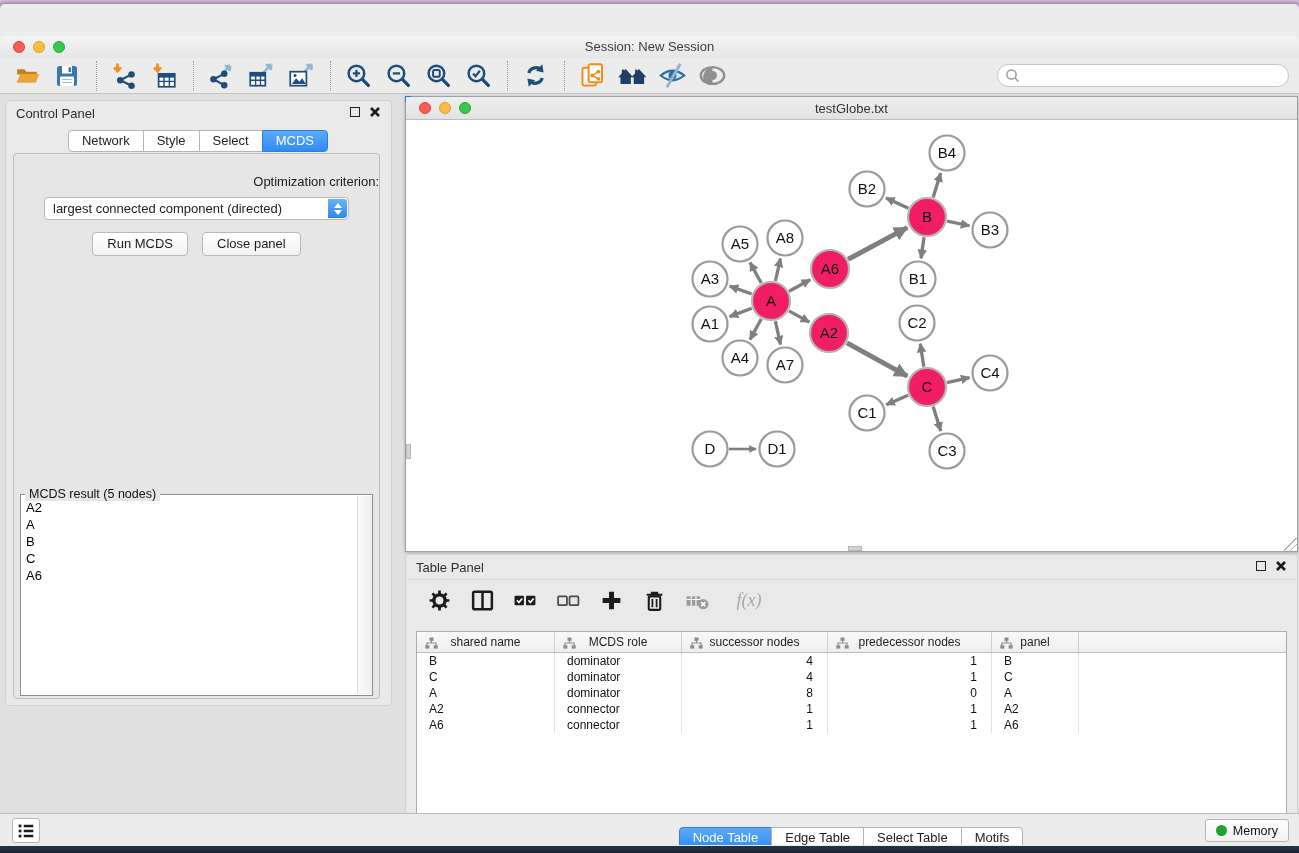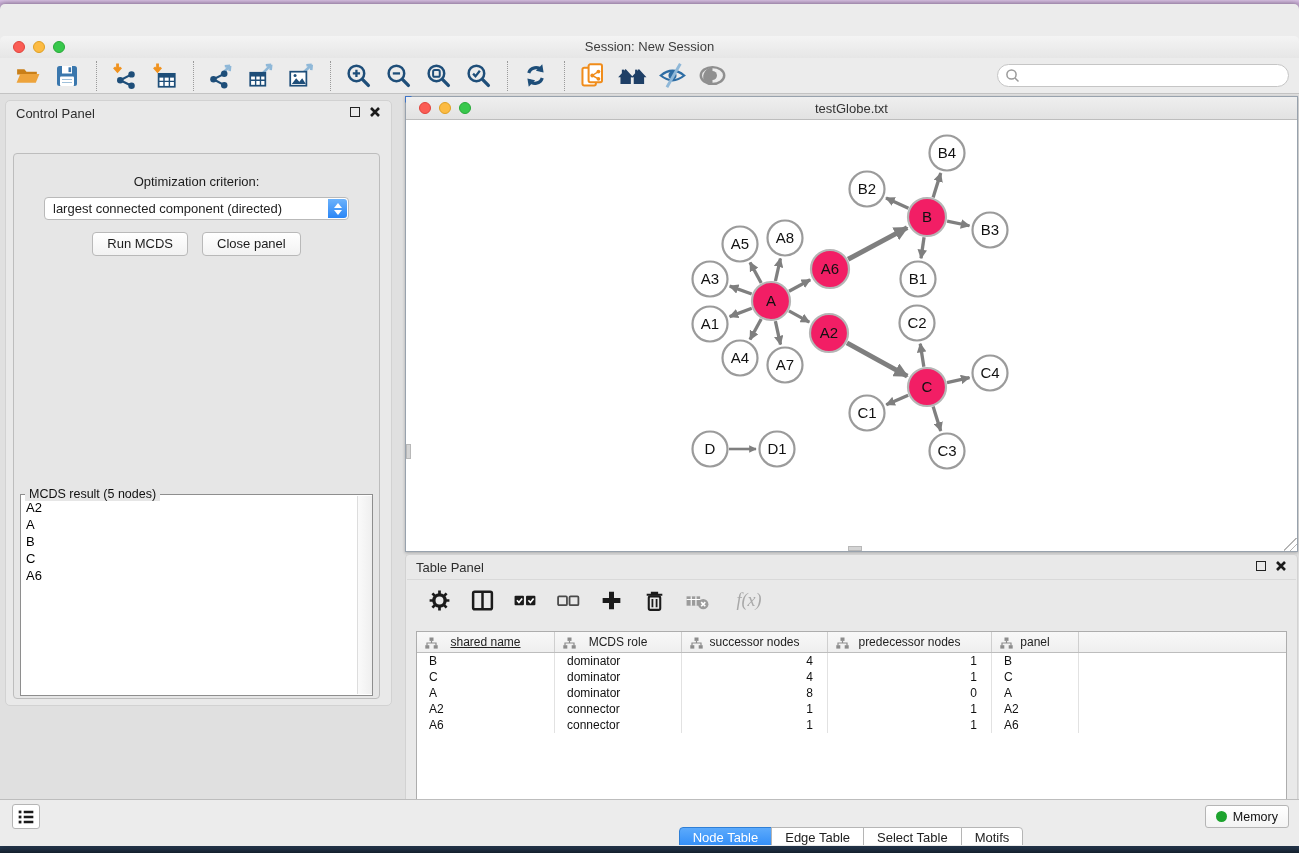--- a/index.html
+++ b/index.html
@@ -38,21 +38,21 @@
   .panel-close { position:absolute; right:10px; top:5px; width:12px; height:12px; }
   .panel-close svg { display:block; }
 
   .seg-row { display:flex; justify-content:center; margin-top:5px; position:relative; z-index:2; }
   .seg-tab { border:1px solid #b5b5b5; background:#fff; font-size:13px; padding:2px 13px 3px; margin-left:-1px; color:#222; }
   .seg-tab:first-child { border-radius:4px 0 0 4px; }
   .seg-tab:last-child { border-radius:0 4px 4px 0; }
   .seg-tab.active { background:linear-gradient(#5caafc,#2e8bf7); border-color:#2f7fd6; color:#fff; }
 
   #cp-content { position:absolute; left:7px; right:11px; top:52px; bottom:6px; border:1px solid #bdbdbd; border-radius:4px; background:#e6e6e6; }
-  #opt-label { position:absolute; top:20px; left:0; right:0; text-align:center; font-size:13px; color:#1c1c1c; }
+  #opt-label { position:absolute; top:20px; left:0; right:0; text-align:right; font-size:13px; color:#1c1c1c; }
   #criterion-dropdown { position:absolute; top:43px; left:30px; right:30px; height:23px; background:#fff; border:1px solid #b9b9b9; border-radius:4px; font-size:13px; display:flex; align-items:center; padding-left:8px; }
   #dd-stepper { position:absolute; right:1px; top:1px; bottom:1px; width:19px; background:linear-gradient(#6cb2fb,#2a86f6); border-radius:0 3px 3px 0; display:flex; flex-direction:column; align-items:center; justify-content:center; gap:2px; }
   .chev-up { width:0;height:0;border-left:4px solid transparent;border-right:4px solid transparent;border-bottom:5px solid #fff; }
   .chev-down { width:0;height:0;border-left:4px solid transparent;border-right:4px solid transparent;border-top:5px solid #fff; }
   #cp-buttons { position:absolute; top:78px; left:0; right:0; display:flex; justify-content:center; gap:14px; }
   .mac-btn { background:linear-gradient(#ffffff,#f2f2f2); border:1px solid #b9b9b9; border-radius:4px; font-size:13px; padding:3px 14px 4px; color:#1c1c1c; }
 
   #mcds-fieldset { position:absolute; left:6px; right:6px; top:340px; bottom:2px; border:1px solid #8e8e8e; background:#fff; }
   #mcds-legend { position:absolute; top:-8px; left:4px; background:#e6e6e6; padding:0 4px; font-size:12.5px; color:#111; }
   #mcds-list { position:absolute; left:0; top:4px; right:16px; bottom:0; overflow:hidden; }
@@ -81,21 +81,21 @@
   .t-row { display:flex; height:16px; }
   .t-cell { font-size:12px; color:#111; overflow:hidden; white-space:nowrap; border-right:1px solid #e2e2e2; padding:1px 0 0 12px; }
   .t-cell.num { text-align:right; padding-right:14px; padding-left:0; }
   #t-header { display:flex; height:21px; background:linear-gradient(#f8f8f8,#efefef); border-bottom:1px solid #bdbdbd; }
   .th-cell { position:relative; font-size:12px; color:#222; border-right:1px solid #cfcfcf; display:flex; align-items:center; justify-content:center; }
   .th-cell .tree-ic { position:absolute; left:8px; top:5px; }
 
   #tp-tabs-row { position:absolute; left:0; right:0; top:267px; display:flex; justify-content:center; }
 
   
-  #statusbar { position:absolute; left:0; bottom:0; width:100%; height:47px; background:#ececec; border-top:1px solid #bdbdbd; }
+  #statusbar { position:absolute; left:0; bottom:0; width:100%; height:33px; background:#ececec; border-top:1px solid #bdbdbd; }
   #list-btn { position:absolute; left:12px; top:4px; width:28px; height:25px; background:#fff; border:1px solid #b5b5b5; border-radius:3px; display:flex; align-items:center; justify-content:center; }
   #memory-btn { position:absolute; right:10px; top:5px; height:23px; background:linear-gradient(#ffffff,#f3f3f3); border:1px solid #b5b5b5; border-radius:3px; display:flex; align-items:center; padding:0 10px; gap:6px; }
   #memory-dot { width:11px; height:11px; border-radius:50%; background:#1da32e; }
   #memory-label { font-size:12.5px; color:#111; }
 </style>
 </head>
 <body>
 
 <div id="wallpaper-top"></div>
 <div id="wallpaper-bottom"></div>
@@ -255,20 +255,26 @@
     <div id="control-panel">
       <div class="panel-head">
         <span class="panel-title">Control Panel</span>
         <span class="panel-float"></span>
         <span class="panel-close">
           <svg width="12" height="12" viewBox="0 0 12 12">
             <path d="M2 2 L10 10 M10 2 L2 10" stroke="#1b1b1b" stroke-width="2.6"></path>
           </svg>
         </span>
       </div>
+      <div class="seg-row" id="control-tabs">
+          <div class="seg-tab">Network</div>
+          <div class="seg-tab">Style</div>
+          <div class="seg-tab">Select</div>
+          <div class="seg-tab active">MCDS</div>
+        </div>
       <div id="cp-content">
         <div id="opt-label">Optimization criterion:</div>
         <div id="cp-buttons">
           <button class="mac-btn">Run MCDS</button>
           <button class="mac-btn">Close panel</button>
         </div>
         <div id="criterion-dropdown">
           <span>largest connected component (directed)</span>
           <span id="dd-stepper">
             <span class="chev-up"></span>
@@ -474,21 +480,21 @@
             <path d="M15.5 13.5 l4 4 M19.5 13.5 l-4 4" stroke="#fff" stroke-width="1.6"></path>
           </svg>
         </div>
         <div class="tp-btn" style="width:46px">
           <span id="fx-label">f(x)</span>
         </div>
       </div>
 
       <div id="node-table">
         <div id="t-header">
-            <div class="th-cell" style="width: 138px; text-decoration: underline;">
+            <div class="th-cell" style="width: 138px;">
               <svg class="tree-ic" width="13" height="12" viewBox="0 0 13 12">
                 <rect x="4.5" y="0.5" width="4" height="3.4" fill="#8c8c8c"></rect>
                 <path d="M6.5 3.9 V6 M2 8.4 V6 H11 V8.4" stroke="#8c8c8c" stroke-width="1.2" fill="none"></path>
                 <rect x="0.3" y="8.2" width="4" height="3.4" fill="#8c8c8c"></rect>
                 <rect x="8.7" y="8.2" width="4" height="3.4" fill="#8c8c8c"></rect>
               </svg>
               <span>shared name</span>
             </div>
             <div class="th-cell" style="width: 127px;">
               <svg class="tree-ic" width="13" height="12" viewBox="0 0 13 12">

